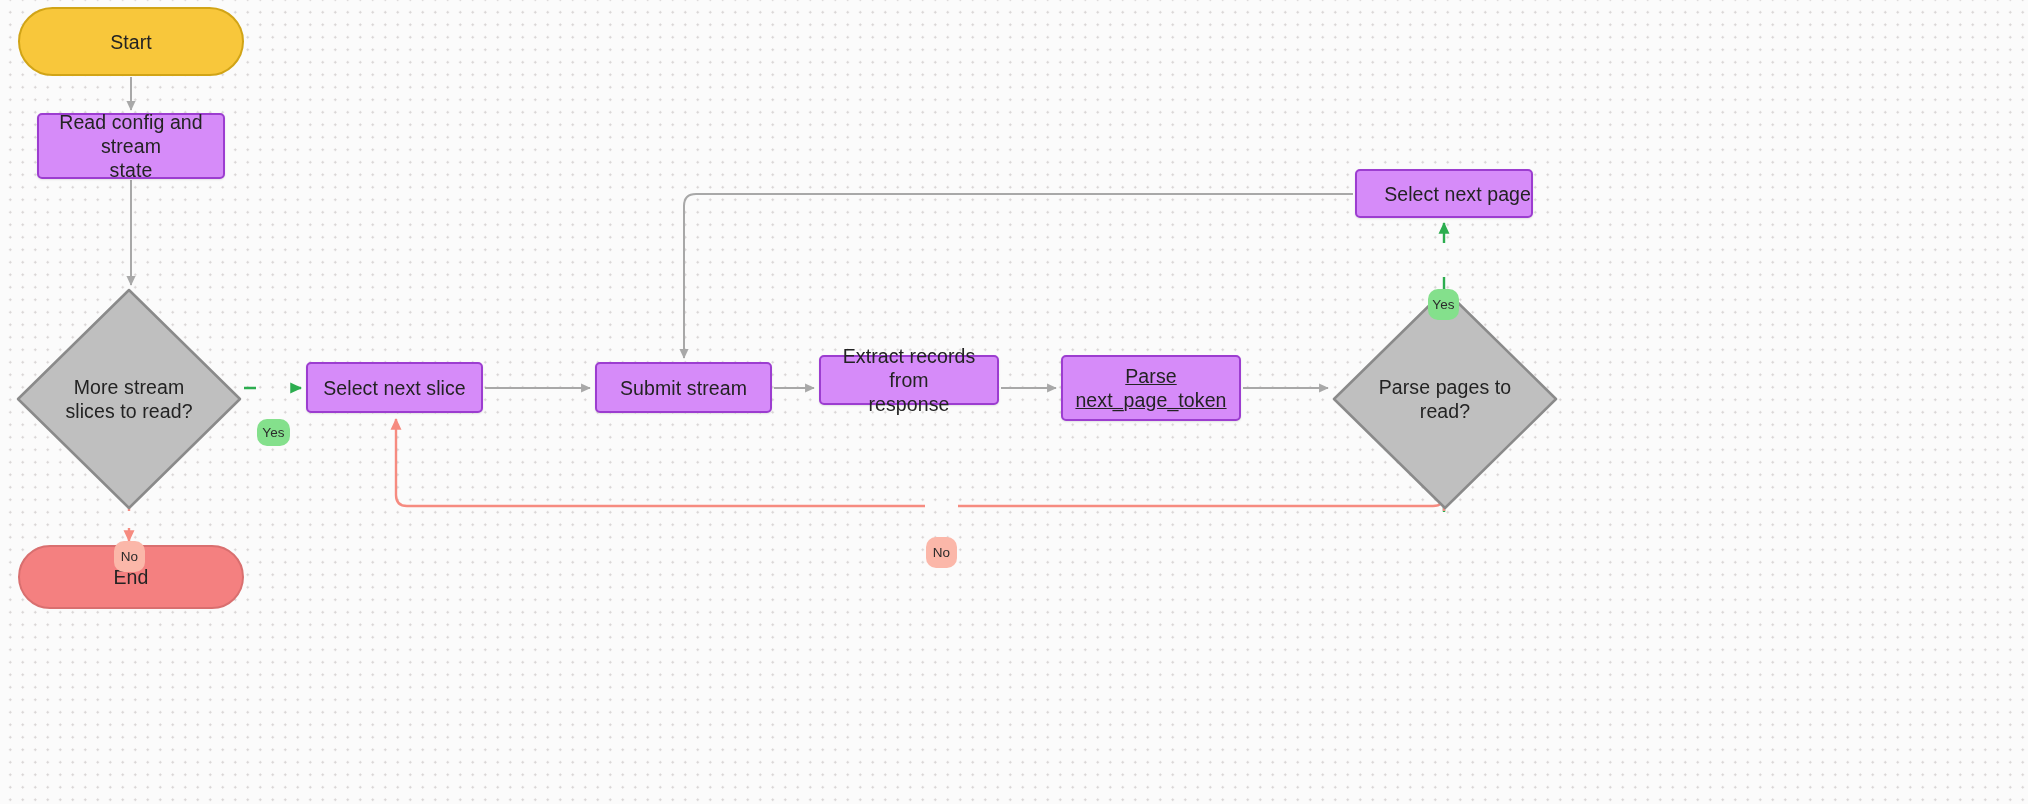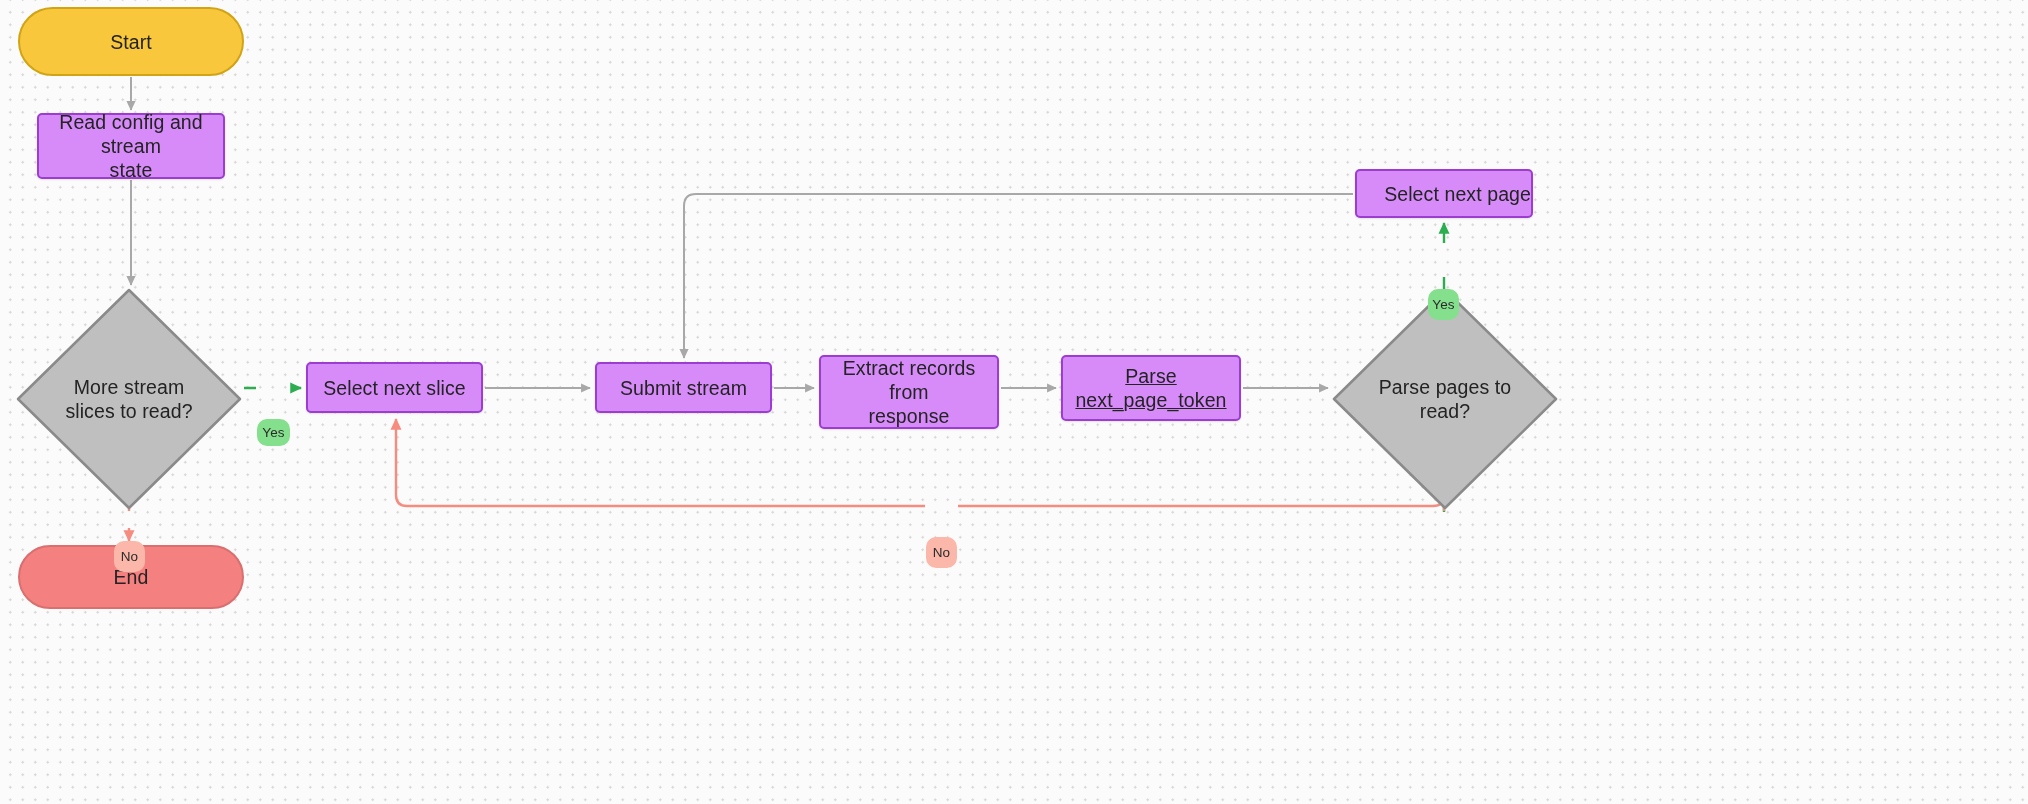--- a/index.html
+++ b/index.html
@@ -114,21 +114,21 @@
       <div class="node node-terminal" style="left: 18px; top: 7px; width: 226px; height: 69px; background: rgb(248, 199, 59); border-color: rgb(209, 164, 22);"><span>Start</span></div>
       <div class="node node-process" style="left: 37px; top: 113px; width: 188px; height: 66px; background: rgb(214, 139, 249); border-color: rgb(156, 61, 208); box-shadow: rgba(0, 0, 0, 0.1) 0px 1px 2px;"><span>Read config and stream
 state</span></div>
       <div class="node node-decision" style="left: 16px; top: 288px; width: 226px; height: 222px;"><svg class="diamond-svg" viewBox="0 0 226 222" preserveAspectRatio="none">
           <polygon points="113,2 224,111 113,220 2,111" fill="#BFBFBF" stroke="#8A8A8A" stroke-width="2.5" stroke-linejoin="round"></polygon>
         </svg><span class="decision-label">More stream
 slices to read?</span></div>
       <div class="node node-terminal" style="left: 18px; top: 545px; width: 226px; height: 64px; background: rgb(244, 128, 128); border-color: rgb(217, 111, 111);"><span>End</span></div>
       <div class="node node-process" style="left: 306px; top: 362px; width: 177px; height: 51px; background: rgb(214, 139, 249); border-color: rgb(156, 61, 208); box-shadow: rgba(0, 0, 0, 0.1) 0px 1px 2px;"><span>Select next slice</span></div>
       <div class="node node-process" style="left: 595px; top: 362px; width: 177px; height: 51px; background: rgb(214, 139, 249); border-color: rgb(156, 61, 208); box-shadow: rgba(0, 0, 0, 0.1) 0px 1px 2px;"><span>Submit stream</span></div>
-      <div class="node node-process" style="left: 819px; top: 355px; width: 180px; height: 74px; background: rgb(214, 139, 249); border-color: rgb(156, 61, 208); box-shadow: rgba(0, 0, 0, 0.1) 0px 1px 2px;"><span>Extract records from
+      <div class="node node-process" style="left: 819px; top: 355px; width: 180px; height: 50px; background: rgb(214, 139, 249); border-color: rgb(156, 61, 208); box-shadow: rgba(0, 0, 0, 0.1) 0px 1px 2px;"><span>Extract records from
 response</span></div>
       <div class="node node-process" style="left: 1061px; top: 355px; width: 180px; height: 66px; background: rgb(214, 139, 249); border-color: rgb(156, 61, 208); box-shadow: rgba(0, 0, 0, 0.1) 0px 1px 2px; text-decoration: underline;"><span>Parse
 next_page_token</span></div>
       <div class="node node-decision" style="left: 1332px; top: 288px; width: 226px; height: 222px;"><svg class="diamond-svg" viewBox="0 0 226 222" preserveAspectRatio="none">
           <polygon points="113,2 224,111 113,220 2,111" fill="#BFBFBF" stroke="#8A8A8A" stroke-width="2.5" stroke-linejoin="round"></polygon>
         </svg><span class="decision-label">Parse pages to
 read?</span></div>
       <div class="node node-process" style="left: 1355px; top: 169px; width: 178px; height: 49px; background: rgb(214, 139, 249); border-color: rgb(156, 61, 208); box-shadow: rgba(0, 0, 0, 0.1) 0px 1px 2px; justify-content: flex-end;"><span>Select next page</span></div>
     </div>
   <div id="label-layer">

